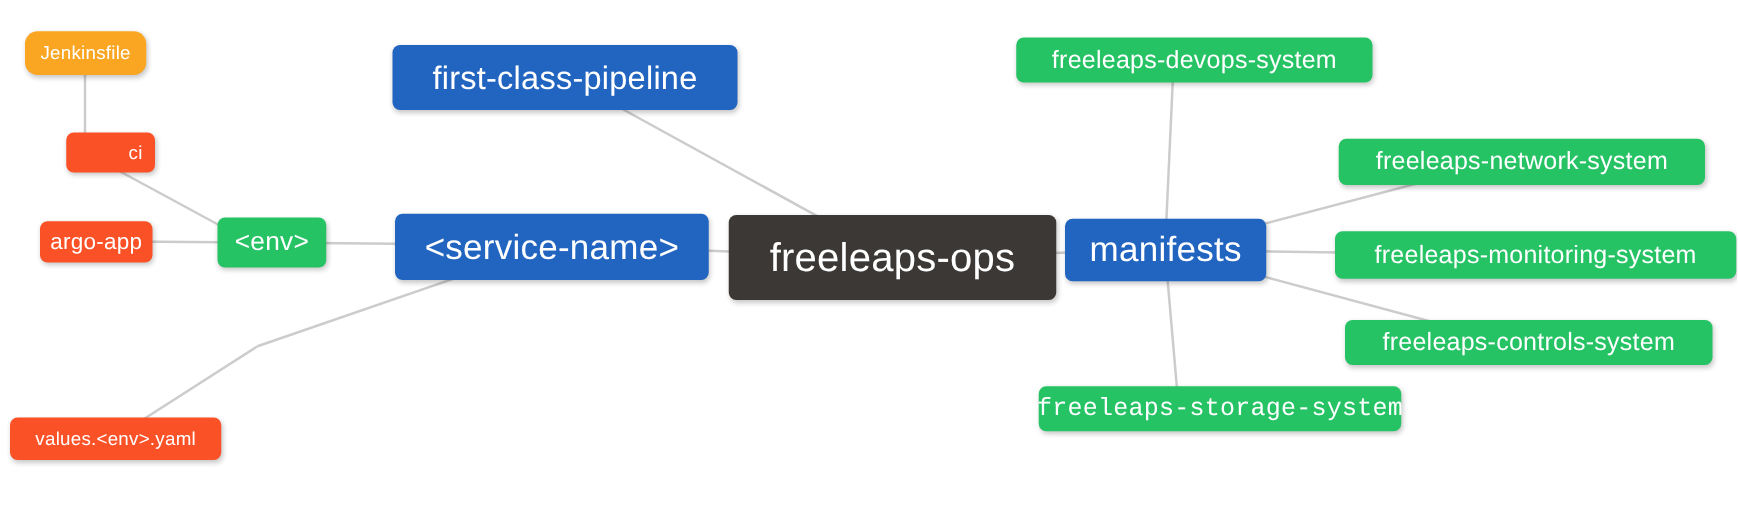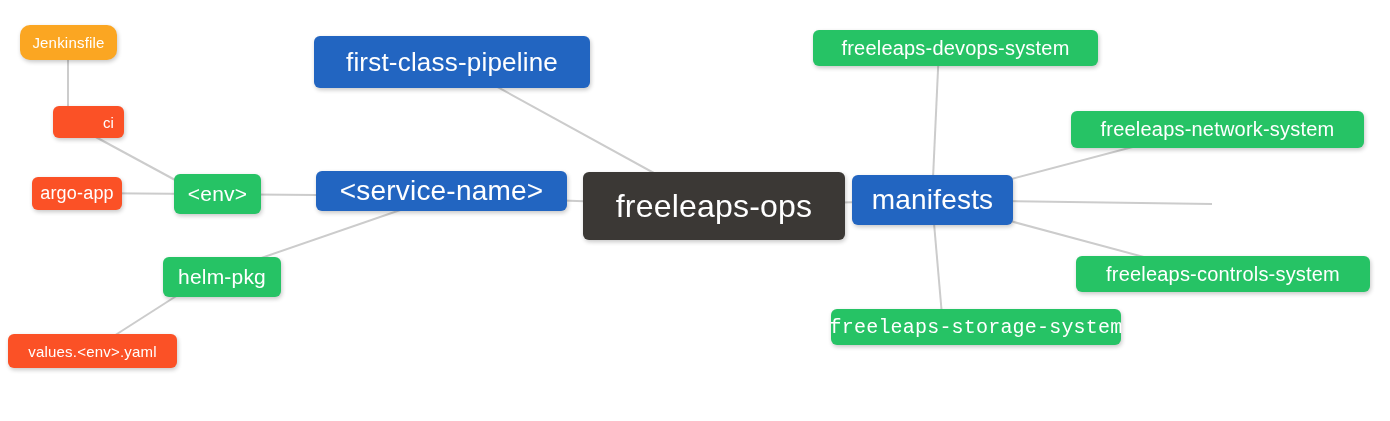--- a/index.html
+++ b/index.html
@@ -53,32 +53,32 @@
   <div class="node orange xs" style="left:20px;top:25px;width:97px;height:35px;border-radius:10px;">Jenkinsfile</div>
 
   <div class="node red xs" style="left:53px;top:106px;width:31px;height:32px;padding-left:40px;">ci</div>
 
   <div class="node red sm" style="left:32px;top:177px;width:90px;height:33px;">argo-app</div>
 
   <div class="node green md" style="left:158px;top:174px;width:87px;height:40px;">&lt;env&gt;</div>
 
   <div class="node blue lg" style="left:314px;top:36px;width:276px;height:52px;">first-class-pipeline</div>
 
-  <div class="node blue xl" style="left:316px;top:171px;width:251px;height:40px;">&lt;service-name&gt;</div>
+  <div class="node blue xl" style="left:316px;top:171px;width:251px;height:53px;">&lt;service-name&gt;</div>
 
   <div class="node dark xxl" style="left:583px;top:172px;width:262px;height:68px;">freeleaps-ops</div>
 
   <div class="node blue xl" style="left:852px;top:175px;width:161px;height:50px;">manifests</div>
 
-  <div class="node green md" style="left:147px;top:257px;width:118px;height:40px;">helm-pkg</div>
 
   <div class="node red xs" style="left:8px;top:334px;width:169px;height:34px;">values.&lt;env&gt;.yaml</div>
 
   <div class="node green sys" style="left:797px;top:30px;width:285px;height:36px;">freeleaps-devops-system</div>
 
   <div class="node green sys" style="left:1055px;top:111px;width:293px;height:37px;">freeleaps-network-system</div>
 
+  <div class="node green sys" style="left:1052px;top:185px;width:321px;height:38px;">freeleaps-monitoring-system</div>
 
   <div class="node green sys" style="left:1060px;top:256px;width:294px;height:36px;">freeleaps-controls-system</div>
 
   <div class="node green sys" style="left:815px;top:309px;width:290px;height:36px;font-family:Liberation Mono, monospace;">freeleaps-storage-system</div>
 
 </div>
 
 </body></html>

